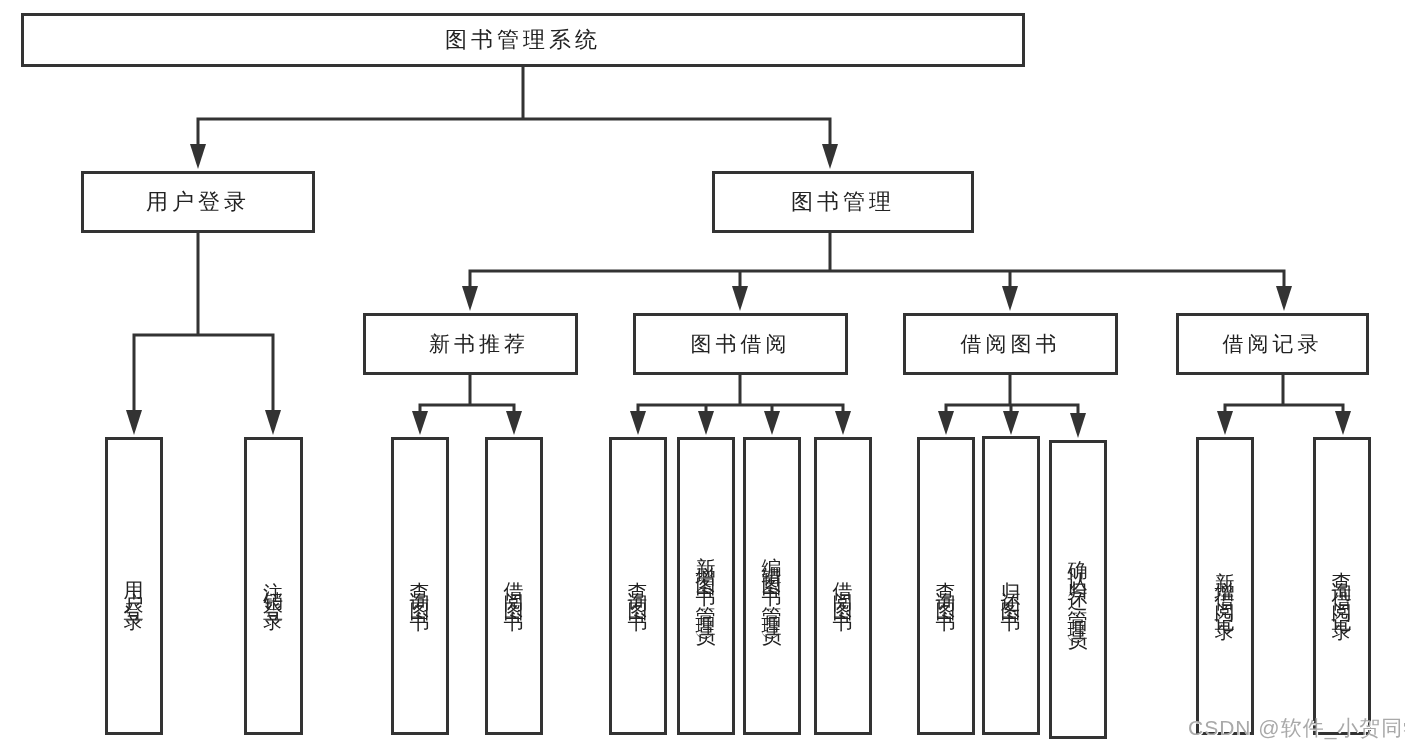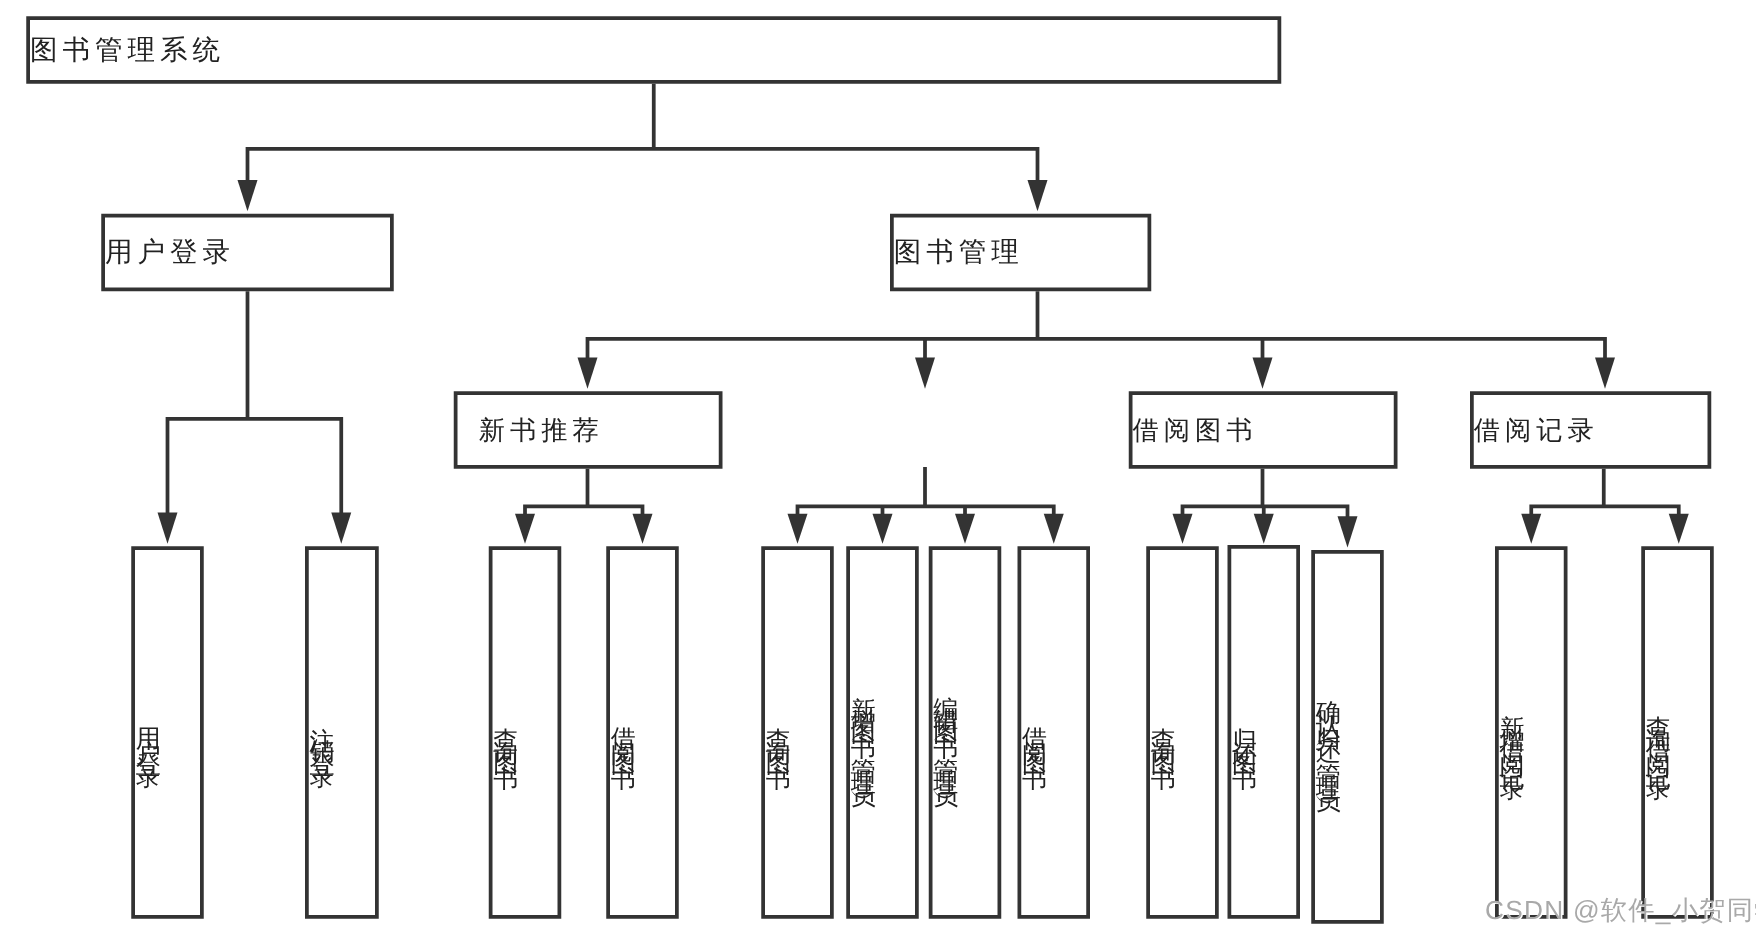--- a/index.html
+++ b/index.html
@@ -22,21 +22,21 @@
     height: 747px;
     z-index: 1;
   }
   .box {
     position: absolute;
     box-sizing: border-box;
     background: #ffffff;
     border: 3px solid #333333;
     display: flex;
     align-items: center;
-    justify-content: flex-start;
+    justify-content: center;
     z-index: 2;
     color: #222222;
   }
   .box .hlabel {
     font-size: 22px;
     letter-spacing: 4px;
     white-space: nowrap;
     color: #222222;
   }
   .box.l3 .hlabel { font-size: 21px; }
@@ -113,26 +113,29 @@
     </g>
   </svg>
 
   <div class="box root" style="left:21px; top:13px; width:1004px; height:54px;">
     <span class="hlabel">图书管理系统</span>
   </div>
 
   <div class="box l2" style="left:81px; top:171px; width:234px; height:62px;">
     <span class="hlabel">用户登录</span>
   </div>
-  <div class="box l2" style="left:712px; top:171px; width:209px; height:62px;">
+  <div class="box l2" style="left:712px; top:171px; width:262px; height:62px;">
     <span class="hlabel">图书管理</span>
   </div>
 
   <div class="box l3" style="left:363px; top:313px; width:215px; height:62px;padding-left:17px;">
     <span class="hlabel">新书推荐</span>
+  </div>
+  <div class="box l3" style="left:633px; top:313px; width:215px; height:62px;">
+    <span class="hlabel">图书借阅</span>
   </div>
   <div class="box l3" style="left:903px; top:313px; width:215px; height:62px;">
     <span class="hlabel">借阅图书</span>
   </div>
   <div class="box l3" style="left:1176px; top:313px; width:193px; height:62px;">
     <span class="hlabel">借阅记录</span>
   </div>
 
   <div class="box leaf" style="left:105px; top:437px; width:58px; height:298px;">
     <span class="vlabel">用户登录</span>

